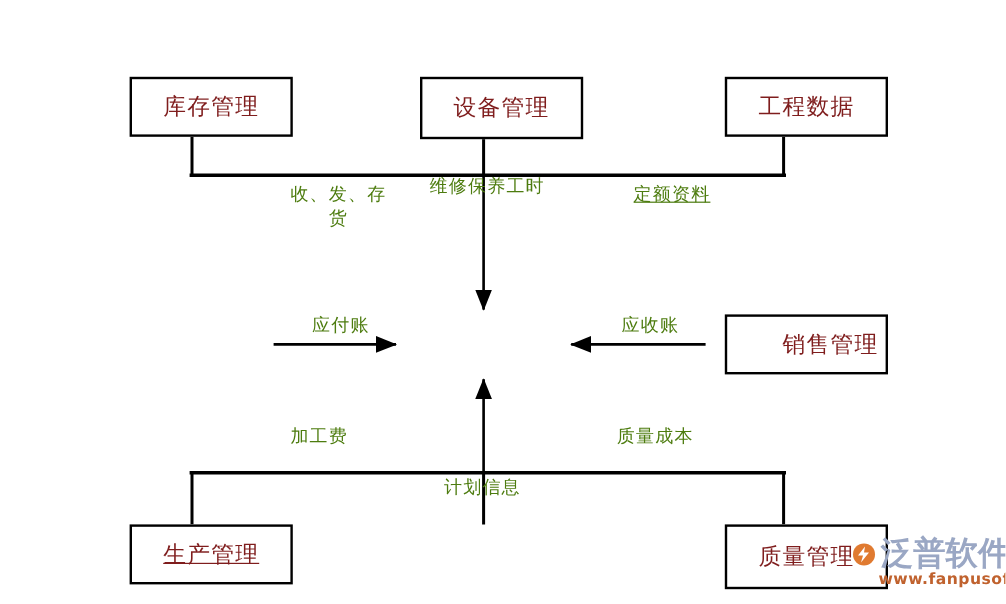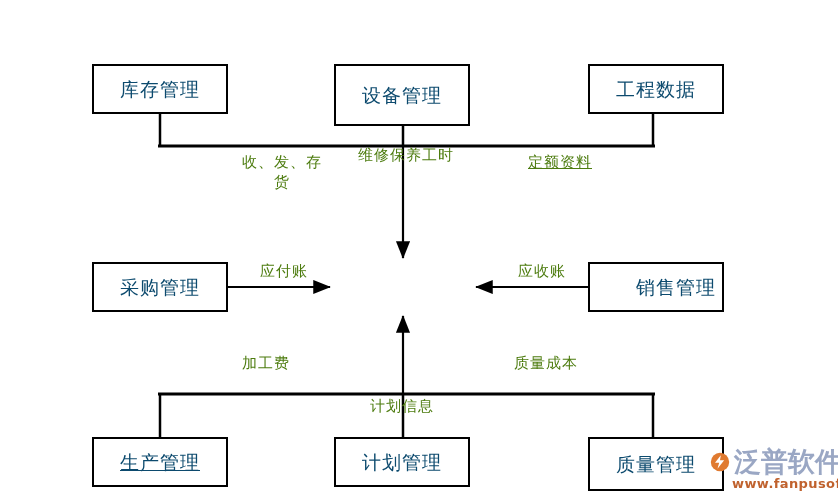--- a/index.html
+++ b/index.html
@@ -20,23 +20,24 @@
   .node {
     position: absolute;
     box-sizing: border-box;
     border: 2px solid #000000;
     background: #ffffff;
     display: flex;
     align-items: center;
     justify-content: center;
     font-size: 19px;
     letter-spacing: 1px;
-    color: #0c4a6e;
+    color: #7f1d1d;
     line-height: 1;
     z-index: 3;
+    margin-left: 16px;
   }
   .edge-label {
     position: absolute;
     font-size: 15px;
     color: #4d7c0f;
     letter-spacing: 1px;
     line-height: 1.35;
     text-align: center;
     white-space: pre-line;
     z-index: 4;
@@ -102,28 +103,26 @@
 
     <path d="M158,394 L655,394" stroke="#000" stroke-width="3" fill="none"></path>
     <path d="M160,437 L160,394" stroke="#000" stroke-width="2.5" fill="none"></path>
     <path d="M403,437 L403,394" stroke="#000" stroke-width="2.5" fill="none"></path>
     <path d="M653,437 L653,394" stroke="#000" stroke-width="2.5" fill="none"></path>
 
     <path d="M403,394 L403,316" stroke="#000" stroke-width="2.2" fill="none" marker-end="url(#arrowhead)"></path>
   </svg>
 
   <div class="node" style="left:92px;  top:64px;  width:136px; height:50px;">库存管理</div>
-  <div class="node" style="left:334px; top:64px;  width:136px; height:62px;">设备管理</div>
+  <div class="node" style="left:334px; top:64px;  width:136px; height:52px;">设备管理</div>
   <div class="node" style="left:588px; top:64px;  width:136px; height:50px;">工程数据</div>
 
-  <div class="node" style="left:92px;  top:262px; width:136px; height:50px;">采购管理</div>
   <div class="node" style="left:588px; top:262px; width:136px; height:50px;padding-left:40px;">销售管理</div>
 
   <div class="node" style="left:92px;  top:437px; width:136px; height:50px;text-decoration:underline;">生产管理</div>
-  <div class="node" style="left:334px; top:437px; width:136px; height:50px;">计划管理</div>
   <div class="node" style="left:588px; top:437px; width:136px; height:54px;">质量管理</div>
 
   <div class="edge-label" style="left:222px; top:152px; width:120px;">收、发、存
 货</div>
   <div class="edge-label" style="left:341px; top:145px; width:130px;">维修保养工时</div>
   <div class="edge-label" style="left:505px; top:152px; width:110px;text-decoration:underline;">定额资料</div>
 
   <div class="edge-label" style="left:246px; top:261px; width:76px;">应付账</div>
   <div class="edge-label" style="left:504px; top:261px; width:76px;">应收账</div>
 

